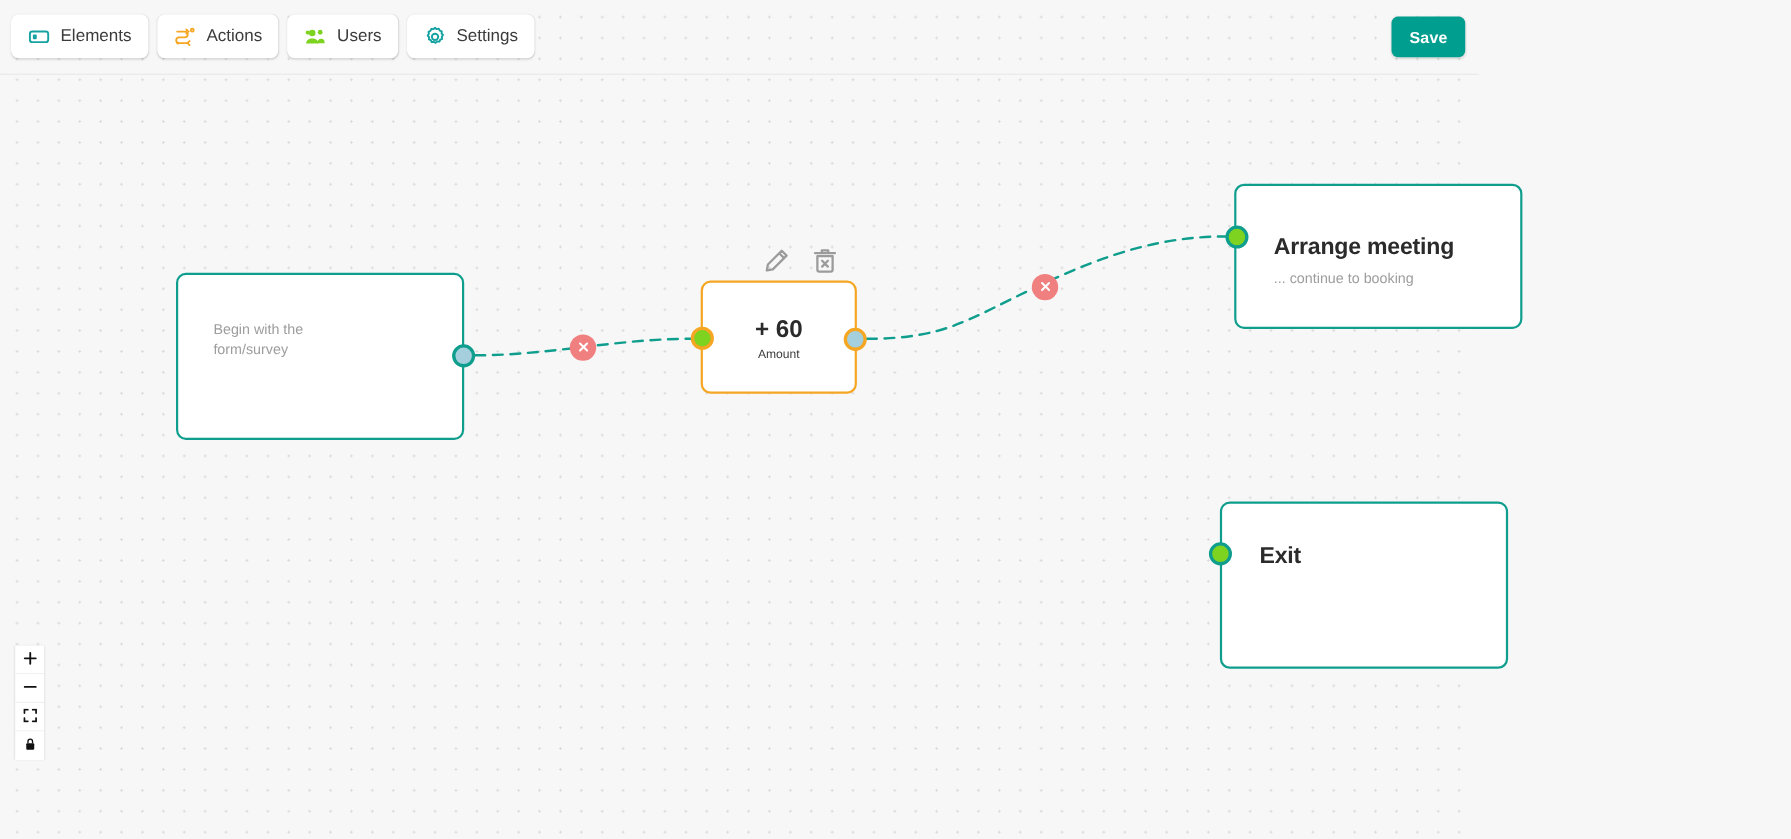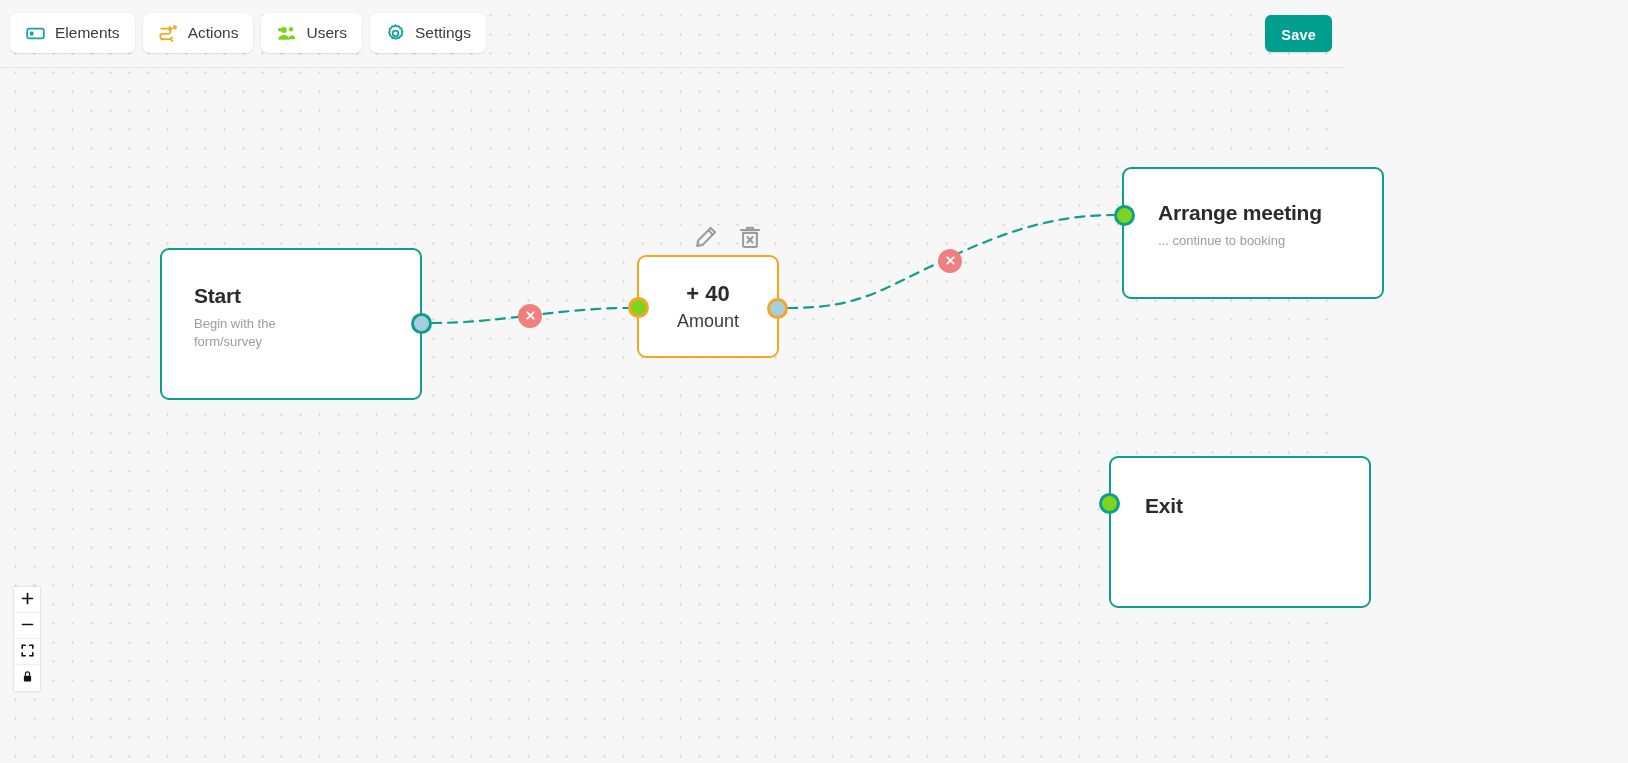--- a/index.html
+++ b/index.html
@@ -69,30 +69,30 @@
   .node.orange { border: 2.5px solid #f5a623; }
   .node .title {
     font-size: 21px; font-weight: bold; color: #2b2b2b;
     letter-spacing: -.2px;
   }
   .node .subtitle {
     font-size: 13px; color: #9d9d9d; line-height: 1.35; margin-top: 7px;
   }
 
   #node-start { left: 160px; top: 248px; width: 262px; height: 152px; padding: 34px 0 0 32px; }
-  #node-arrange { left: 1122px; top: 167px; width: 262px; height: 132px; padding: 32px 0 0 34px; }
+  #node-arrange { left: 1122px; top: 167px; width: 262px; height: 132px; padding: 44px 0 0 34px; }
   #node-exit { left: 1109px; top: 456px; width: 262px; height: 152px; padding: 36px 0 12px 34px; }
 
   #node-amount {
     left: 637px; top: 255px; width: 142px; height: 103px;
     display: flex; flex-direction: column;
     align-items: center; justify-content: center;
   }
   #node-amount .amt-value { font-size: 22px; font-weight: bold; color: #2b2b2b; }
-  #node-amount .amt-label { font-size: 18px; color: #3b3b3b; margin-top: 4px; }
+  #node-amount .amt-label { font-size: 11px; color: #3b3b3b; margin-top: 4px; }
 
   
   .handle {
     position: absolute; border-radius: 50%; z-index: 30;
   }
   .handle.green { background: #7ed321; border: 3px solid #0f9e8d; }
   .handle.green-orange { background: #7ed321; border: 3px solid #f5a623; }
   .handle.blue { background: #a5cfdc; border: 3px solid #0f9e8d; }
   .handle.blue-orange { background: #a5cfdc; border: 3px solid #f5a623; }
 
@@ -199,26 +199,25 @@
         </span>
         <span class="lbl">Settings</span>
       </button>
 
     </div>
 
     <button class="save-btn">Save</button>
   </div>
 
   <div class="node teal" id="node-start">
-    <div class="title">Start</div>
     <div class="subtitle" style="width:150px">Begin with the form/survey</div>
   </div>
 
   <div class="node orange" id="node-amount">
-    <div class="amt-value">+ 40</div>
+    <div class="amt-value">+ 60</div>
     <div class="amt-label">Amount</div>
   </div>
 
   <div class="node teal" id="node-arrange">
     <div class="title">Arrange meeting</div>
     <div class="subtitle">... continue to booking</div>
   </div>
 
   <div class="node teal" id="node-exit">
     <div class="title">Exit</div>

